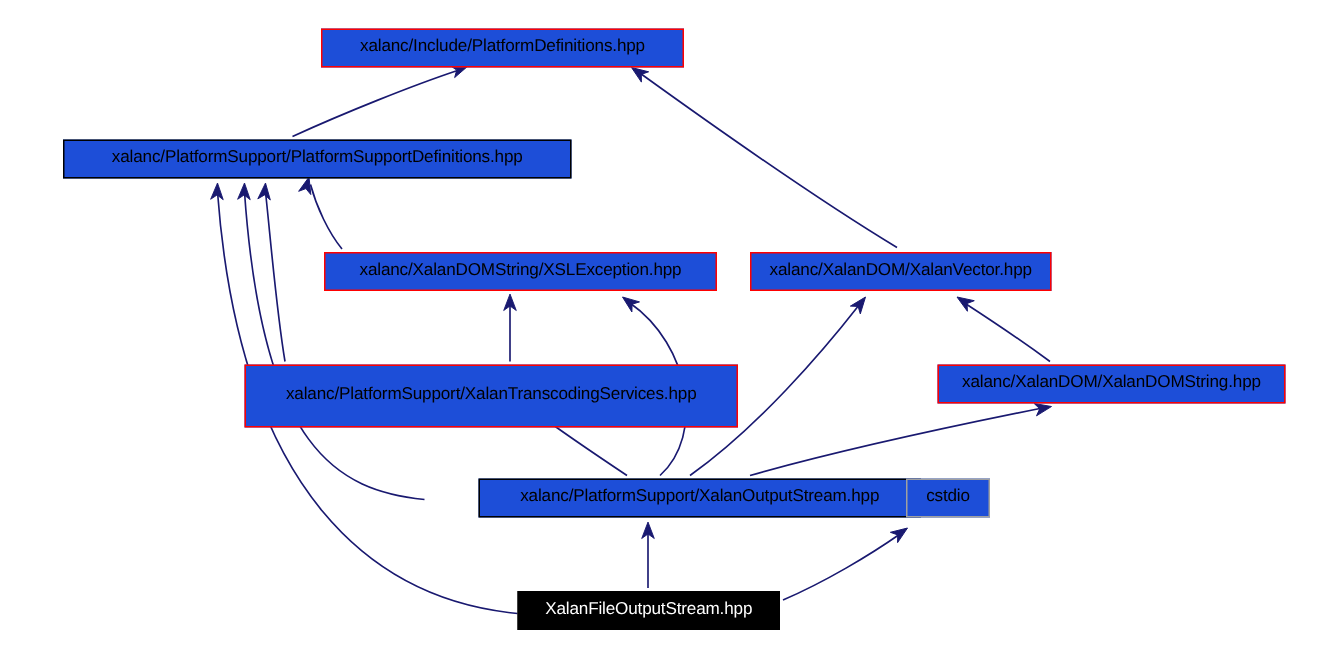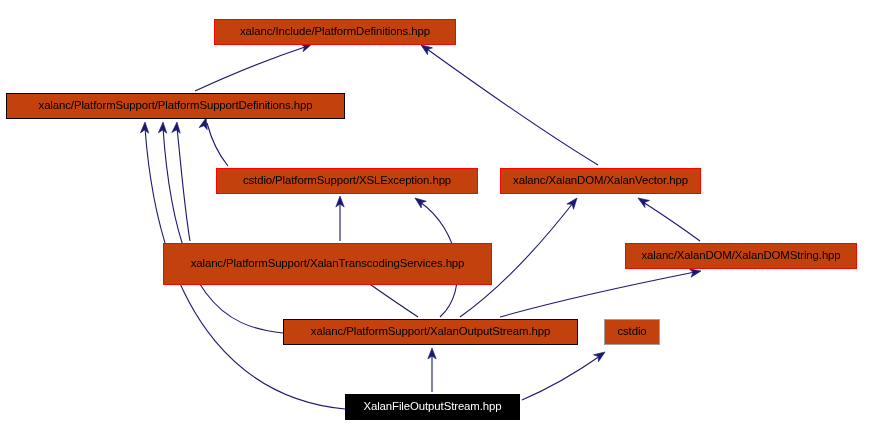--- a/index.html
+++ b/index.html
@@ -37,29 +37,30 @@
   .gnode {
     position: absolute;
     box-sizing: border-box;
     display: flex;
     align-items: center;
     justify-content: center;
     white-space: nowrap;
     font-size: 11.4px;
     line-height: 1;
     letter-spacing: -0.1px;
-    background: #c2410c;
+    background: #1d4ed8;
     color: #000000;
     border: 1px solid #000000;
   }
   .gnode.red {
     border-color: #ff0000;
   }
   .gnode.black {
     border-color: #000000;
+    margin-left: 36px;
   }
   .gnode.gray {
     border-color: #a0a0a0;
     text-align: right;
   }
   .gnode.current {
     background: #000000;
     color: #ffffff;
     border-color: #000000;
   }
@@ -101,21 +102,21 @@
       </g>
   </svg>
   <div id="nodes-layer">
       <div class="gnode red" style="left: 214px; top: 19px; width: 242px; height: 26px;">
         <span>xalanc/Include/PlatformDefinitions.hpp</span>
       </div>
       <div class="gnode black" style="left: 6px; top: 93px; width: 339px; height: 26px;">
         <span>xalanc/PlatformSupport/PlatformSupportDefinitions.hpp</span>
       </div>
       <div class="gnode red" style="left: 216px; top: 168px; width: 262px; height: 26px;">
-        <span>cstdio/PlatformSupport/XSLException.hpp</span>
+        <span>xalanc/XalanDOMString/XSLException.hpp</span>
       </div>
       <div class="gnode red" style="left: 500px; top: 168px; width: 201px; height: 26px;">
         <span>xalanc/XalanDOM/XalanVector.hpp</span>
       </div>
       <div class="gnode red" style="left: 163px; top: 243px; width: 329px; height: 42px;">
         <span>xalanc/PlatformSupport/XalanTranscodingServices.hpp</span>
       </div>
       <div class="gnode red" style="left: 625px; top: 243px; width: 232px; height: 26px;">
         <span>xalanc/XalanDOM/XalanDOMString.hpp</span>
       </div>

